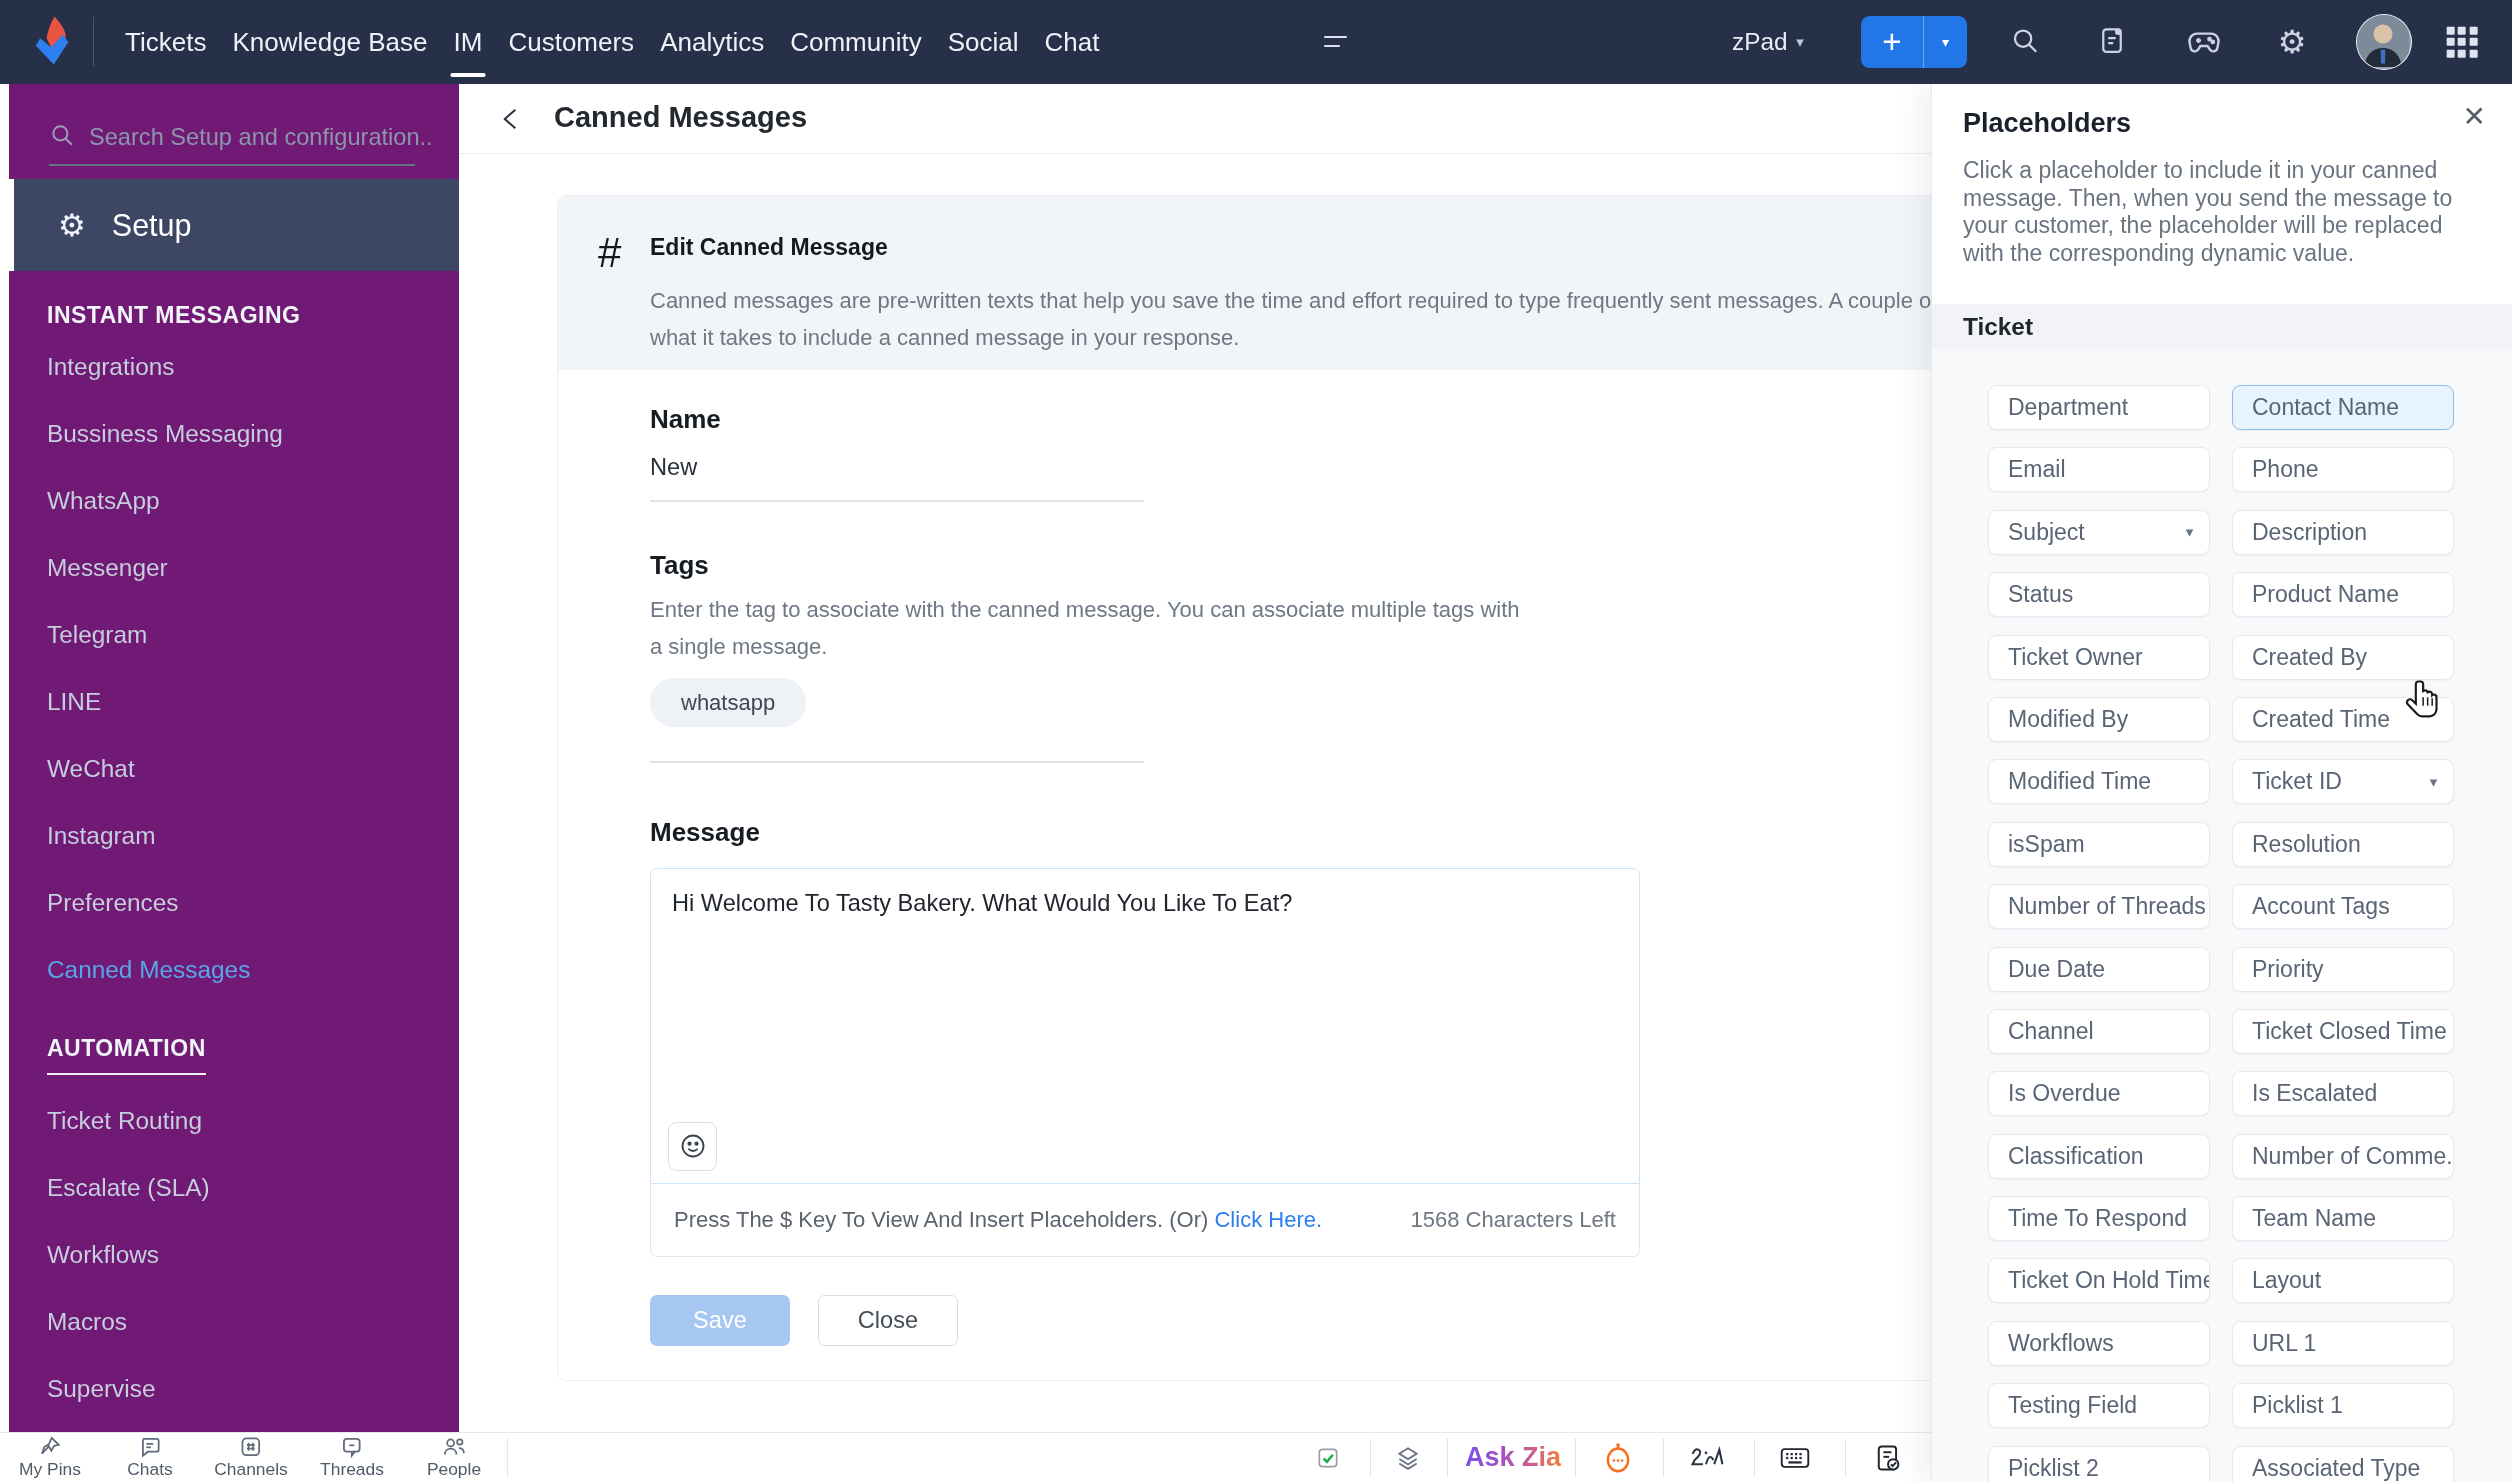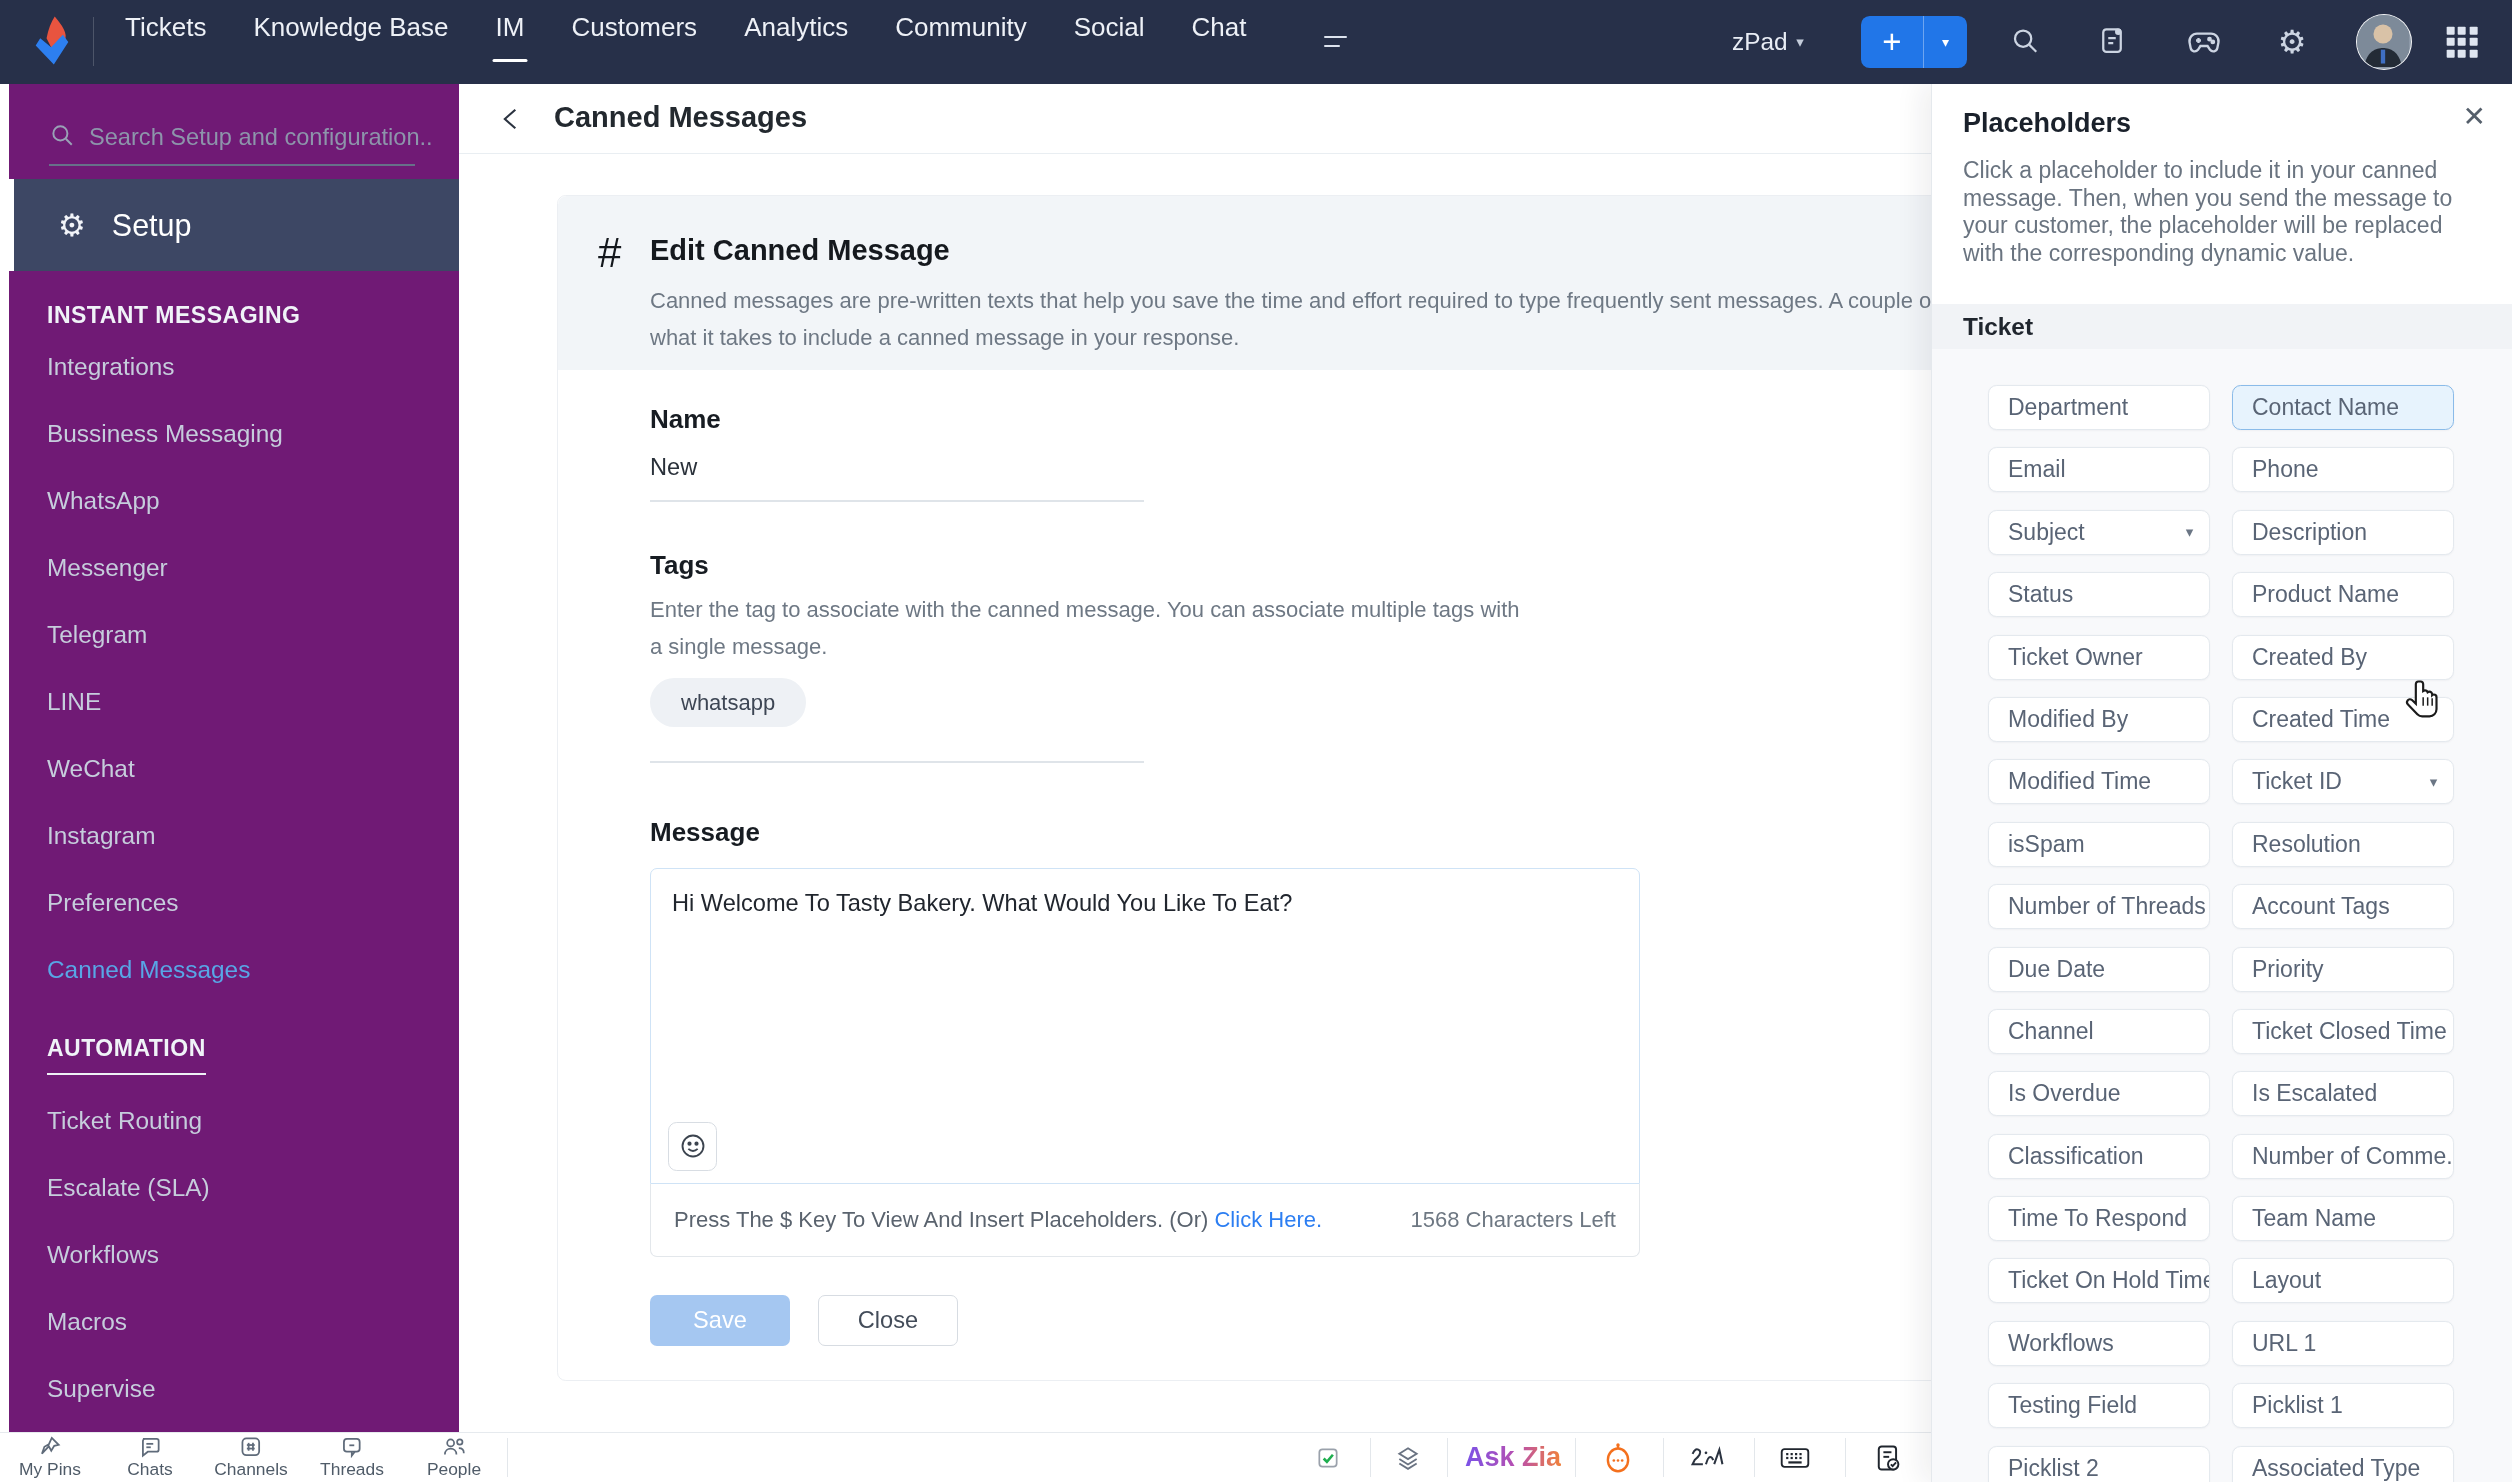--- a/index.html
+++ b/index.html
@@ -3,21 +3,21 @@
 <meta charset="utf-8">
 <style>
   * { margin:0; padding:0; box-sizing:border-box; }
   html,body { width:2512px; height:1483px; overflow:hidden; background:#fff;
     font-family:"Liberation Sans", sans-serif; }
 
   
   .topnav { position:absolute; left:0; top:0; width:2512px; height:84px; background:#273049; z-index:80; }
   .logo { position:absolute; left:23px; top:12.2px; width:58px; height:58px; }
   .nav-sep { position:absolute; left:93px; top:17.4px; width:0.9px; height:49px; background:rgba(255,255,255,.18); }
-  .nav-menu { position:absolute; left:125px; top:12px; height:84px; display:flex; align-items:flex-start; gap:47px; }
+  .nav-menu { position:absolute; left:125px; top:0; height:84px; display:flex; align-items:center; gap:26px; }
   .nav-item { color:#eef1f7; font-size:26px; cursor:default; position:relative; white-space:nowrap; }
   .nav-item.active::after { content:""; position:absolute; left:50%; transform:translateX(-50%); bottom:-19px; width:35px; height:3.5px; background:#fff; border-radius:1.7px; }
   .nav-burger { width:23px; height:15.7px; position:relative; margin-left:5.2px; }
   .nav-burger i { position:absolute; left:0; width:23px; height:2.6px; background:#dde3ee; border-radius:1.7px; }
   .nav-burger i:nth-child(1){ top:1.7px; } .nav-burger i:nth-child(2){ top:10.5px; width:15.7px; }
   .zpad { position:absolute; left:1732px; top:0; height:84px; display:flex; align-items:center; color:#e9edf5; font-size:24.4px; gap:8.7px; }
   .zpad .caret { font-size:15px; color:#c3cbda; }
   .addbtn { position:absolute; left:1861px; top:15.7px; width:106px; height:52px; background:#2176e8; border-radius:8.7px; display:flex; overflow:hidden; }
   .addbtn .plus { width:63px; display:flex; align-items:center; justify-content:center; color:#fff; font-size:33px; font-weight:300; border-right:0.9px solid rgba(255,255,255,.35); }
   .addbtn .dd { flex:1; display:flex; align-items:center; justify-content:center; color:#fff; font-size:14px; }
@@ -47,21 +47,21 @@
   .sb-item.active { color:#58a6e6; }
 
   
   .main { position:absolute; left:450px; top:84px; width:2062px; height:1399px; background:#fff; }
   .page-header { position:absolute; left:0; top:0; width:100%; height:70px; border-bottom:1.7px solid #e9eef2; background:#fff; }
   .back { position:absolute; left:49px; top:21px; cursor:pointer; }
   .page-title { position:absolute; left:104px; top:17.4px; font-size:29px; font-weight:600; color:#23292f; white-space:nowrap; }
   .card { position:absolute; left:107px; top:111px; width:1500px; height:1186px; background:#fff; border:0.9px solid #eceff3; border-radius:8.7px; }
   .card-head { position:absolute; left:0; top:0; width:100%; height:174px; background:#f2f5f8; border-radius:8.7px 8.7px 0 0; }
   .hash { position:absolute; left:40px; top:33px; font-size:42px; font-weight:300; color:#14181d; }
-  .card-title { position:absolute; left:92px; top:38px; font-size:29px; font-weight:bold; color:#15191e; white-space:nowrap; }
+  .card-title { position:absolute; left:92px; top:38px; font-size:23px; font-weight:bold; color:#15191e; white-space:nowrap; }
   .card-desc1 { position:absolute; left:92px; top:92px; font-size:22px; color:#6e7884; white-space:nowrap; }
   .card-desc2 { position:absolute; left:92px; top:129px; font-size:22px; color:#6e7884; white-space:nowrap; }
   .flabel { position:absolute; left:92px; font-size:26px; font-weight:bold; color:#171c22; }
   .fvalue { position:absolute; left:92px; font-size:23.6px; color:#2a313a; }
   .fline { position:absolute; left:92px; width:494px; height:1.7px; background:#dfe4e9; }
   .fdesc { position:absolute; left:92px; font-size:22px; color:#6e7884; white-space:nowrap; }
   .tagpill { position:absolute; left:92px; top:482px; height:49px; padding:0 31px; background:#eef1f5; border-radius:24.4px; display:flex; align-items:center; font-size:22px; color:#3d4654; cursor:default; }
   .composer { position:absolute; left:92px; top:672px; width:990px; }
   .msgarea { position:relative; width:100%; height:316px; border:1.7px solid #cfe3f6; border-radius:7px 7px 0 0; background:#fff; }
   .msgtext { position:absolute; left:21px; top:21px; font-size:23.6px; color:#21262e; width:942px; }

